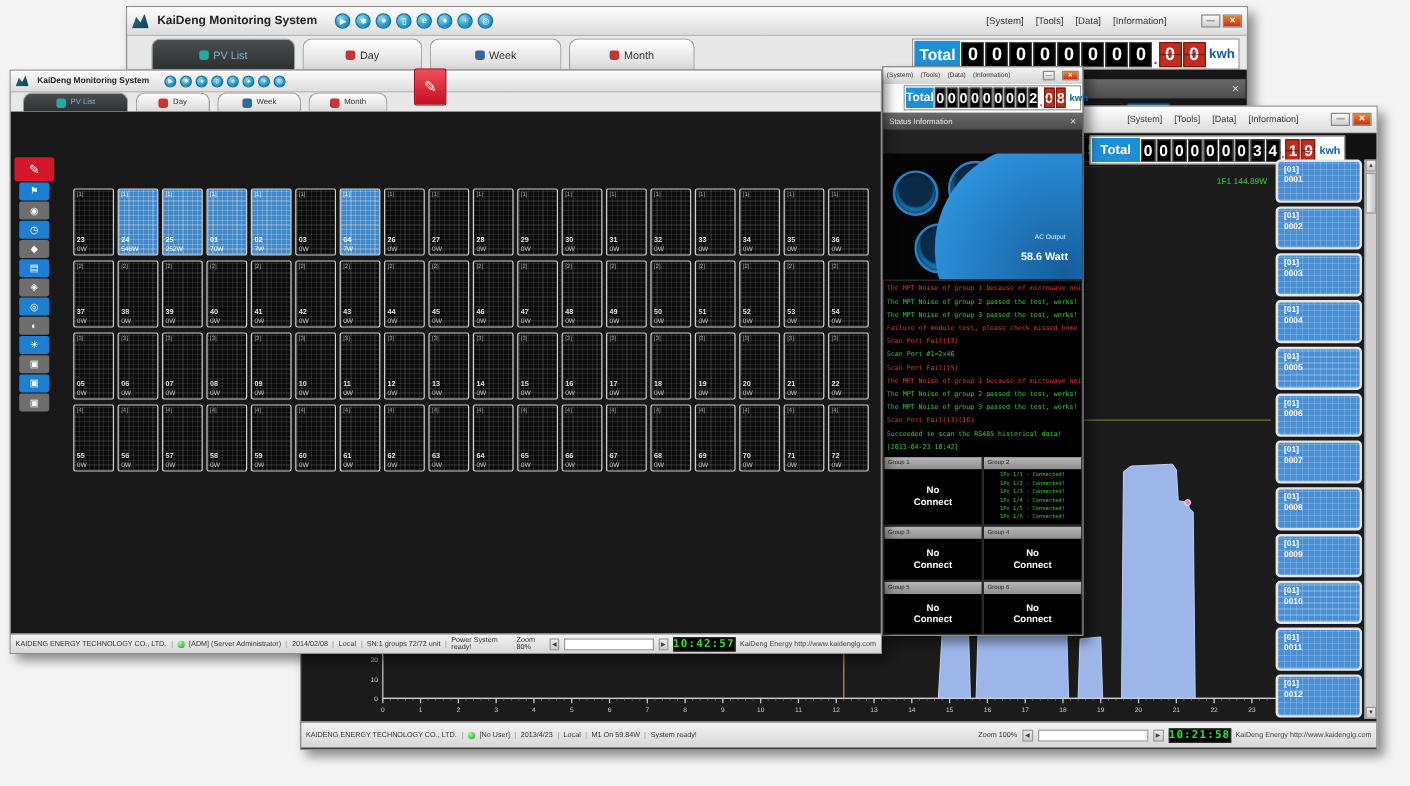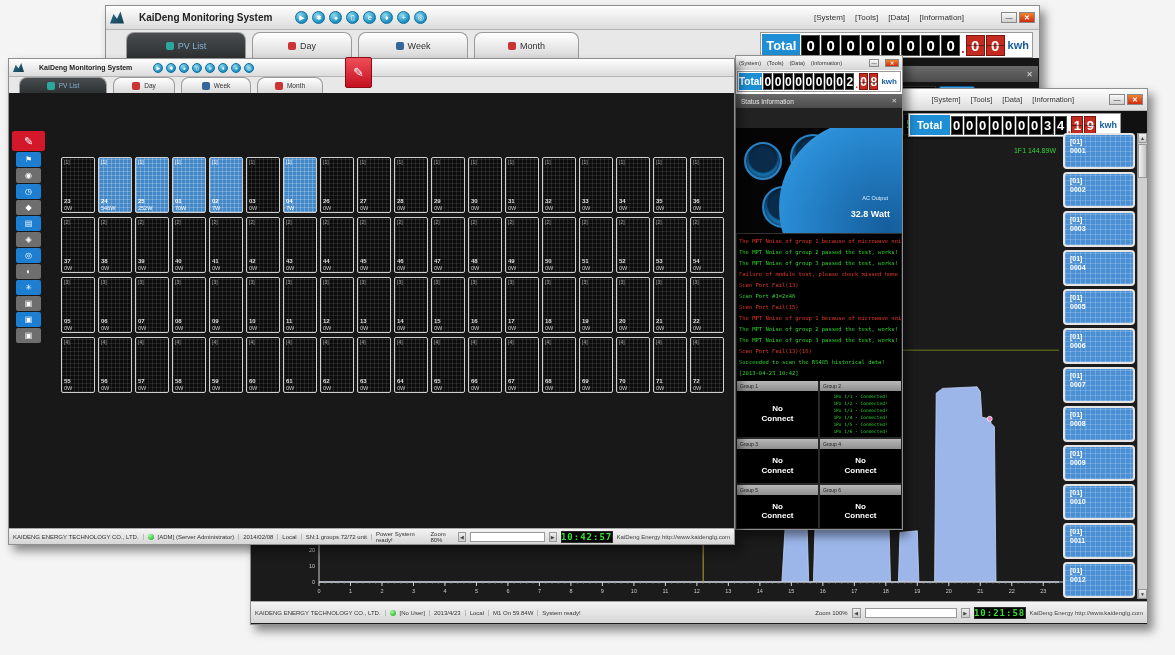--- a/index.html
+++ b/index.html
@@ -1,35 +1,35 @@
 <!DOCTYPE html>
 <html><head>
 <meta charset="utf-8">
 <style>
   html,body{margin:0;padding:0;background:#f7f7f7;}
   *{box-sizing:border-box;font-family:"Liberation Sans",sans-serif;}
   #stage{position:relative;width:1175px;height:655px;overflow:hidden;background:#f4f4f4;}
   .win{position:absolute;background:#e8e8e8;border:1px solid #8f8f8f;box-shadow:5px 6px 9px rgba(0,0,0,.45);}
   
-  .titlebar{position:absolute;left:0;right:0;top:0;display:flex;align-items:center;background:linear-gradient(#fefefe,#dcdcdc);border-bottom:1px solid #b5b5b5;padding:0 4px;gap:15px;}
+  .titlebar{position:absolute;left:0;right:0;top:0;display:flex;align-items:center;background:linear-gradient(#fefefe,#dcdcdc);border-bottom:1px solid #b5b5b5;padding:0 4px;gap:7px;}
   .logo{width:14px;height:12px;background:linear-gradient(135deg,#2b6f8a,#123c50);clip-path:polygon(0 100%,25% 20%,50% 60%,75% 0,100% 100%);flex:0 0 auto;}
   .app-title{font-weight:bold;color:#222;white-space:nowrap;}
   .round-icon{border-radius:50%;color:#fff;display:flex;align-items:center;justify-content:center;background:radial-gradient(circle at 35% 30%,#8fd8ec,#1a8fc0 70%);border:1px solid #0e6e9e;flex:0 0 auto;}
   .menus{display:flex;gap:10px;color:#333;white-space:nowrap;align-items:center;}
   .menu-item{cursor:default;}
   .winbtns{display:flex;gap:2px;margin-left:8px;}
   .wbtn{width:16px;height:11px;border:1px solid #888;background:linear-gradient(#fafafa,#cfcfcf);font-size:7px;line-height:9px;text-align:center;color:#333;}
   .wbtn.close{background:linear-gradient(#f0842f,#cf2a12);color:#fff;font-weight:bold;}
   
   .tabs{position:absolute;display:flex;gap:6px;align-items:flex-end;}
   .tab{display:flex;align-items:center;gap:4px;background:linear-gradient(#ffffff,#d8d8d8);border:1px solid #9a9a9a;border-bottom:none;border-radius:8px 8px 0 0;color:#333;justify-content:center;}
   .tab.active{background:linear-gradient(#4a4d4f,#2e3132);color:#7fb2d8;}
   .tab-ic{width:8px;height:8px;border-radius:2px;flex:0 0 auto;}
   
-  .counter{position:absolute;display:flex;align-items:center;background:#fff;border:1px solid #9a9a9a;padding:1px;gap:1px;}
+  .counter{position:absolute;display:flex;align-items:center;background:#fff;border:1px solid #9a9a9a;padding:1px;gap:1px;margin-left:16px;}
   .ctr-lbl{background:#1e8fd5;color:#fff;font-weight:bold;display:flex;align-items:center;justify-content:center;align-self:stretch;}
   .ctr-cell{background:#000;color:#fff;font-weight:bold;text-align:center;border:1px solid #4a4a4a;display:flex;align-items:center;justify-content:center;}
   .ctr-cell.red{background:#c32b20;border-color:#7e150d;position:relative;}
   .ctr-cell.red:after{content:"";position:absolute;left:0;right:0;top:50%;border-top:1px solid rgba(0,0,0,.45);}
   .ctr-dot{color:#c32b20;font-weight:bold;align-self:flex-end;}
   .ctr-unit{color:#155d9e;font-weight:bold;padding:0 2px;white-space:nowrap;}
   
   .statusinfo-bar{position:absolute;background:linear-gradient(#6a6a6a,#4c4c4c);color:#e8e8e8;display:flex;align-items:center;padding:0 5px;}
   .statusinfo-bar .x{margin-left:auto;color:#ddd;}
   .seg7{font-family:"DejaVu Sans Mono",monospace;background:#000;color:#35e02f;font-weight:bold;display:flex;align-items:center;justify-content:center;letter-spacing:1px;border:1px solid #2a2a2a;}
@@ -490,21 +490,21 @@
     <div class="statusinfo-bar b-section-title">
       <span>Status Information</span>
       <span class="x">✕</span>
     </div>
     <div class="gauges">
       <div class="gauge" style="left:8px;top:14px;width:38px;height:38px;"></div>
       <div class="gauge" style="left:54px;top:6px;width:46px;height:46px;"></div>
       <div class="gauge" style="left:26px;top:58px;width:42px;height:42px;"></div>
       <div class="quarter"></div>
       <div class="q-small">AC Output</div>
-      <div class="q-big">32.8 Watt</div>
+      <div class="q-big">58.6 Watt</div>
     </div>
     <div class="logbox" id="b-log">
         <div class="log-line r">The MPT Noise of group 1 because of microwave noise test, please check!</div>
         <div class="log-line g">The MPT Noise of group 2 passed the test, works!</div>
         <div class="log-line g">The MPT Noise of group 3 passed the test, works!</div>
         <div class="log-line r">Failure of module test, please check missed home already supported sign.</div>
         <div class="log-line r">Scan Port Fail(13)</div>
         <div class="log-line g">Scan Port #1=2x46</div>
         <div class="log-line r">Scan Port Fail(15)</div>
         <div class="log-line r">The MPT Noise of group 1 because of microwave noise test, please check!</div>

